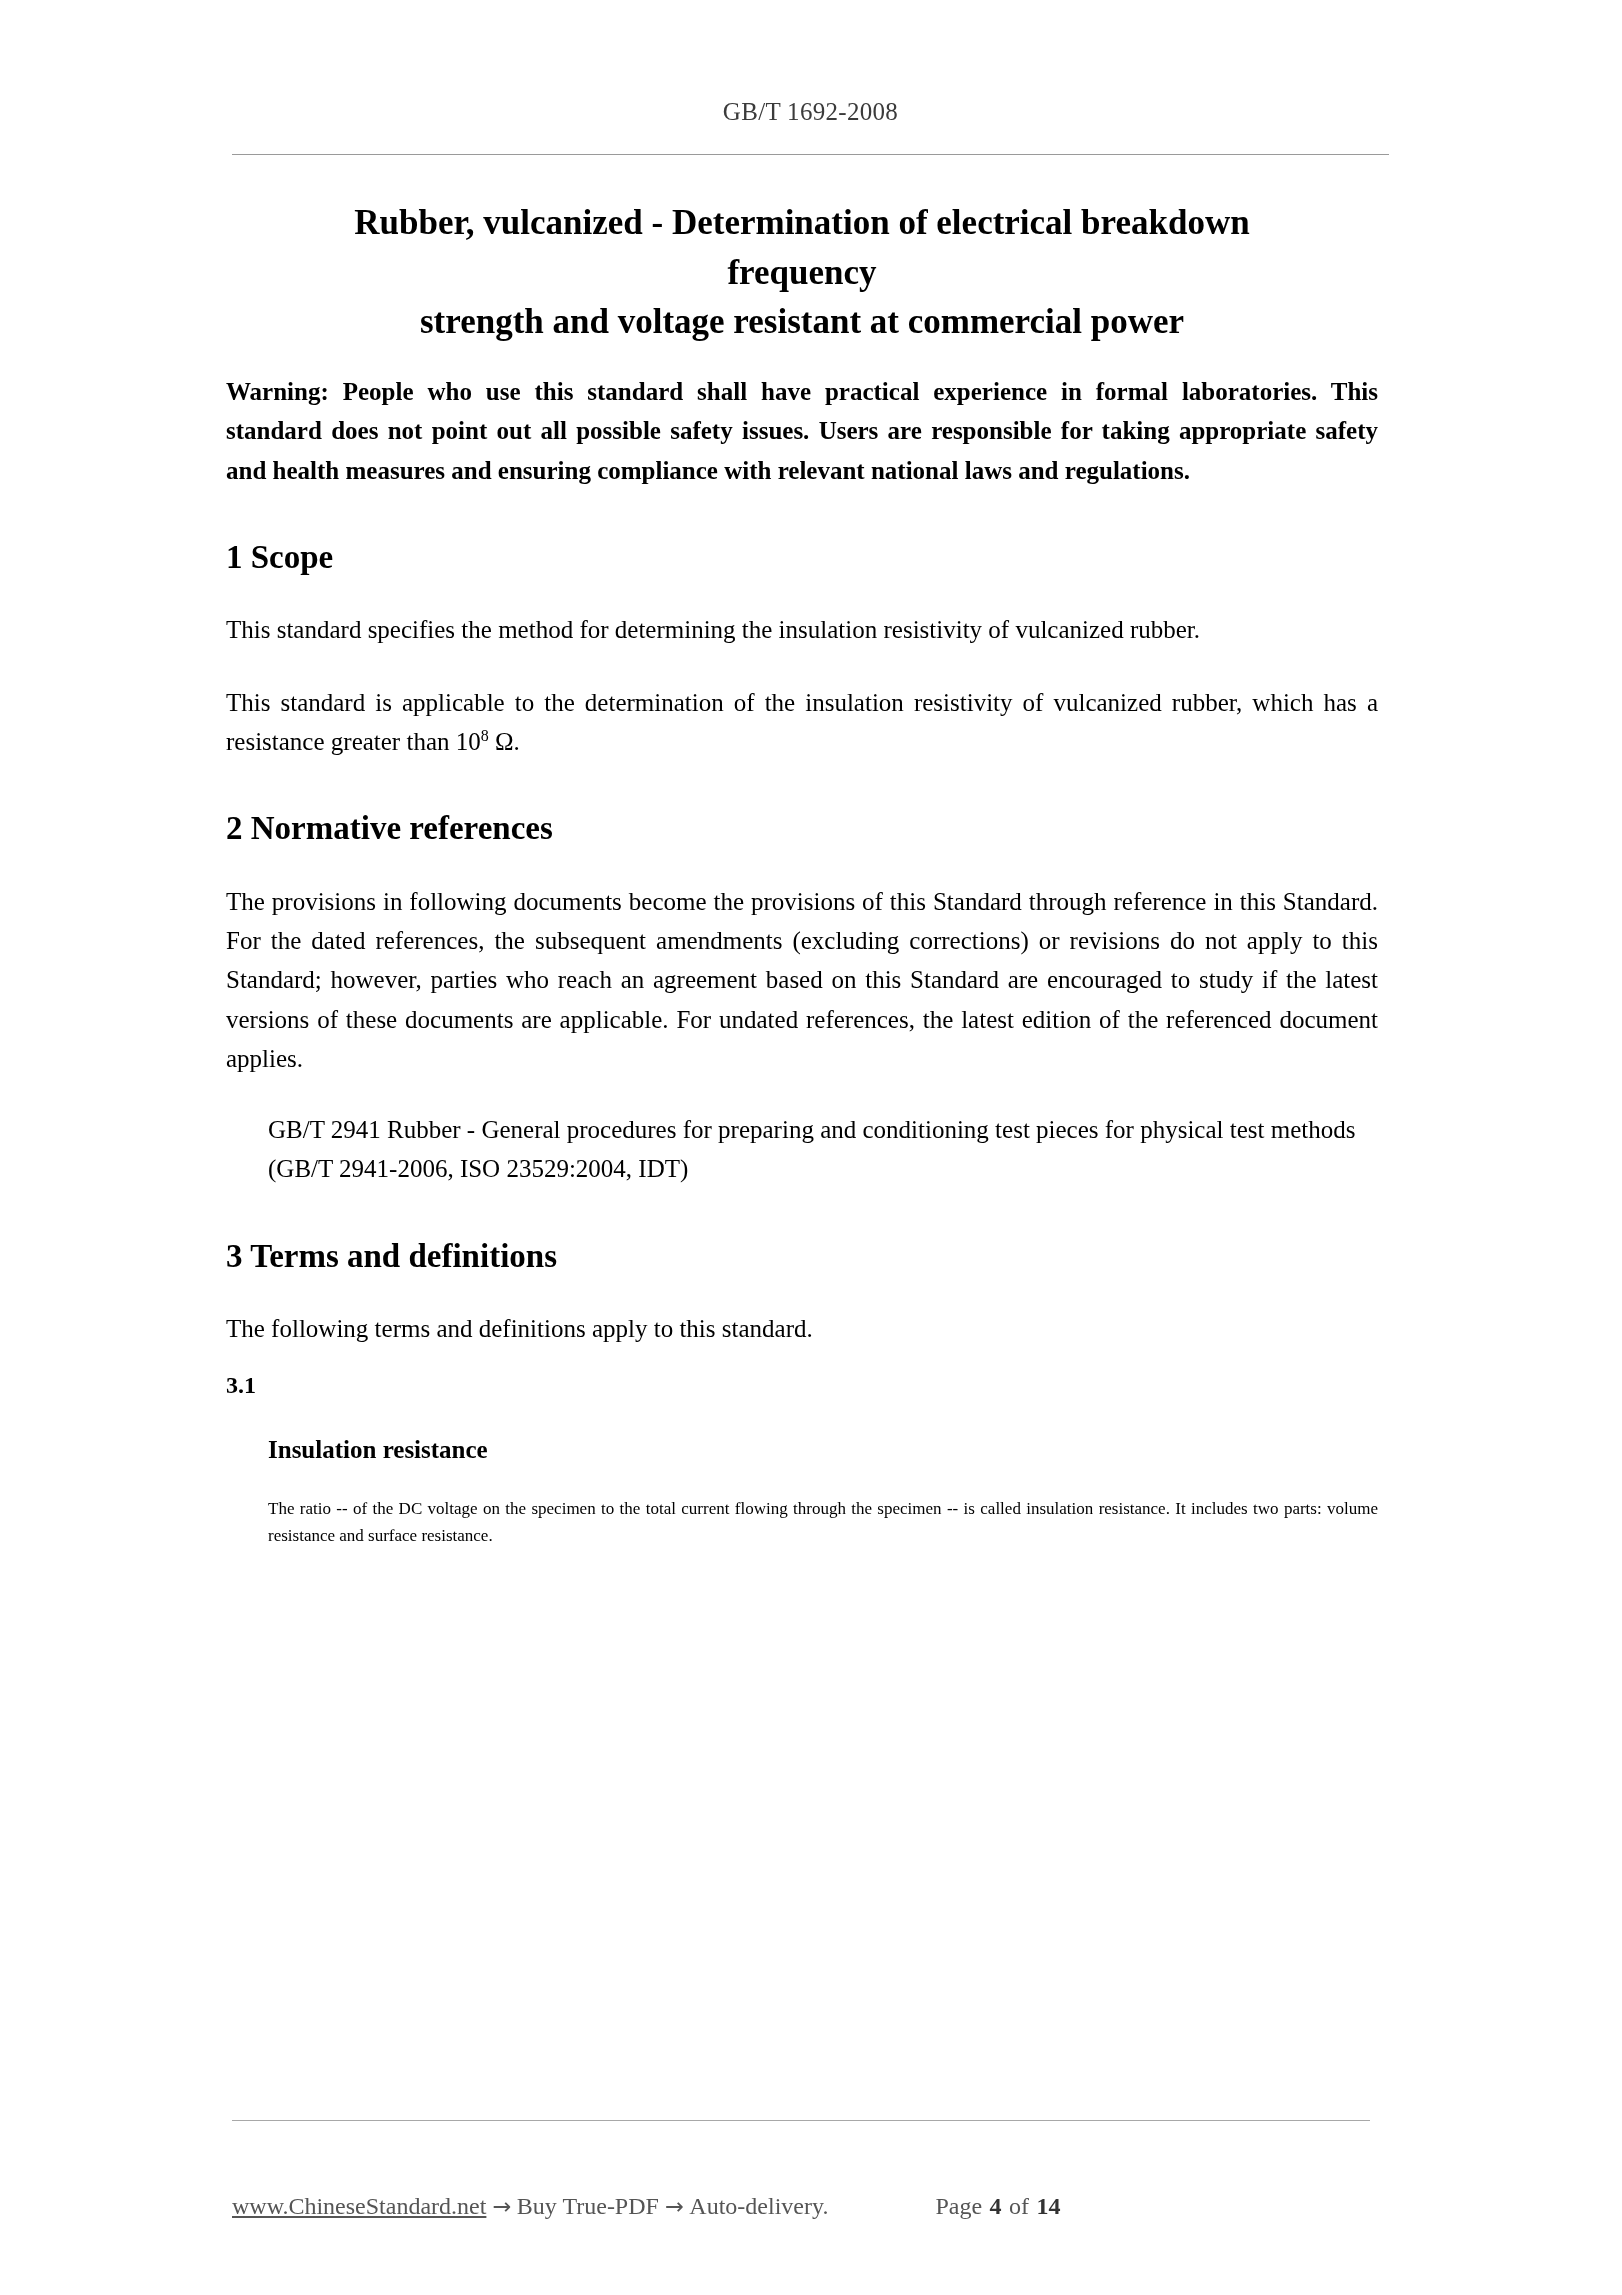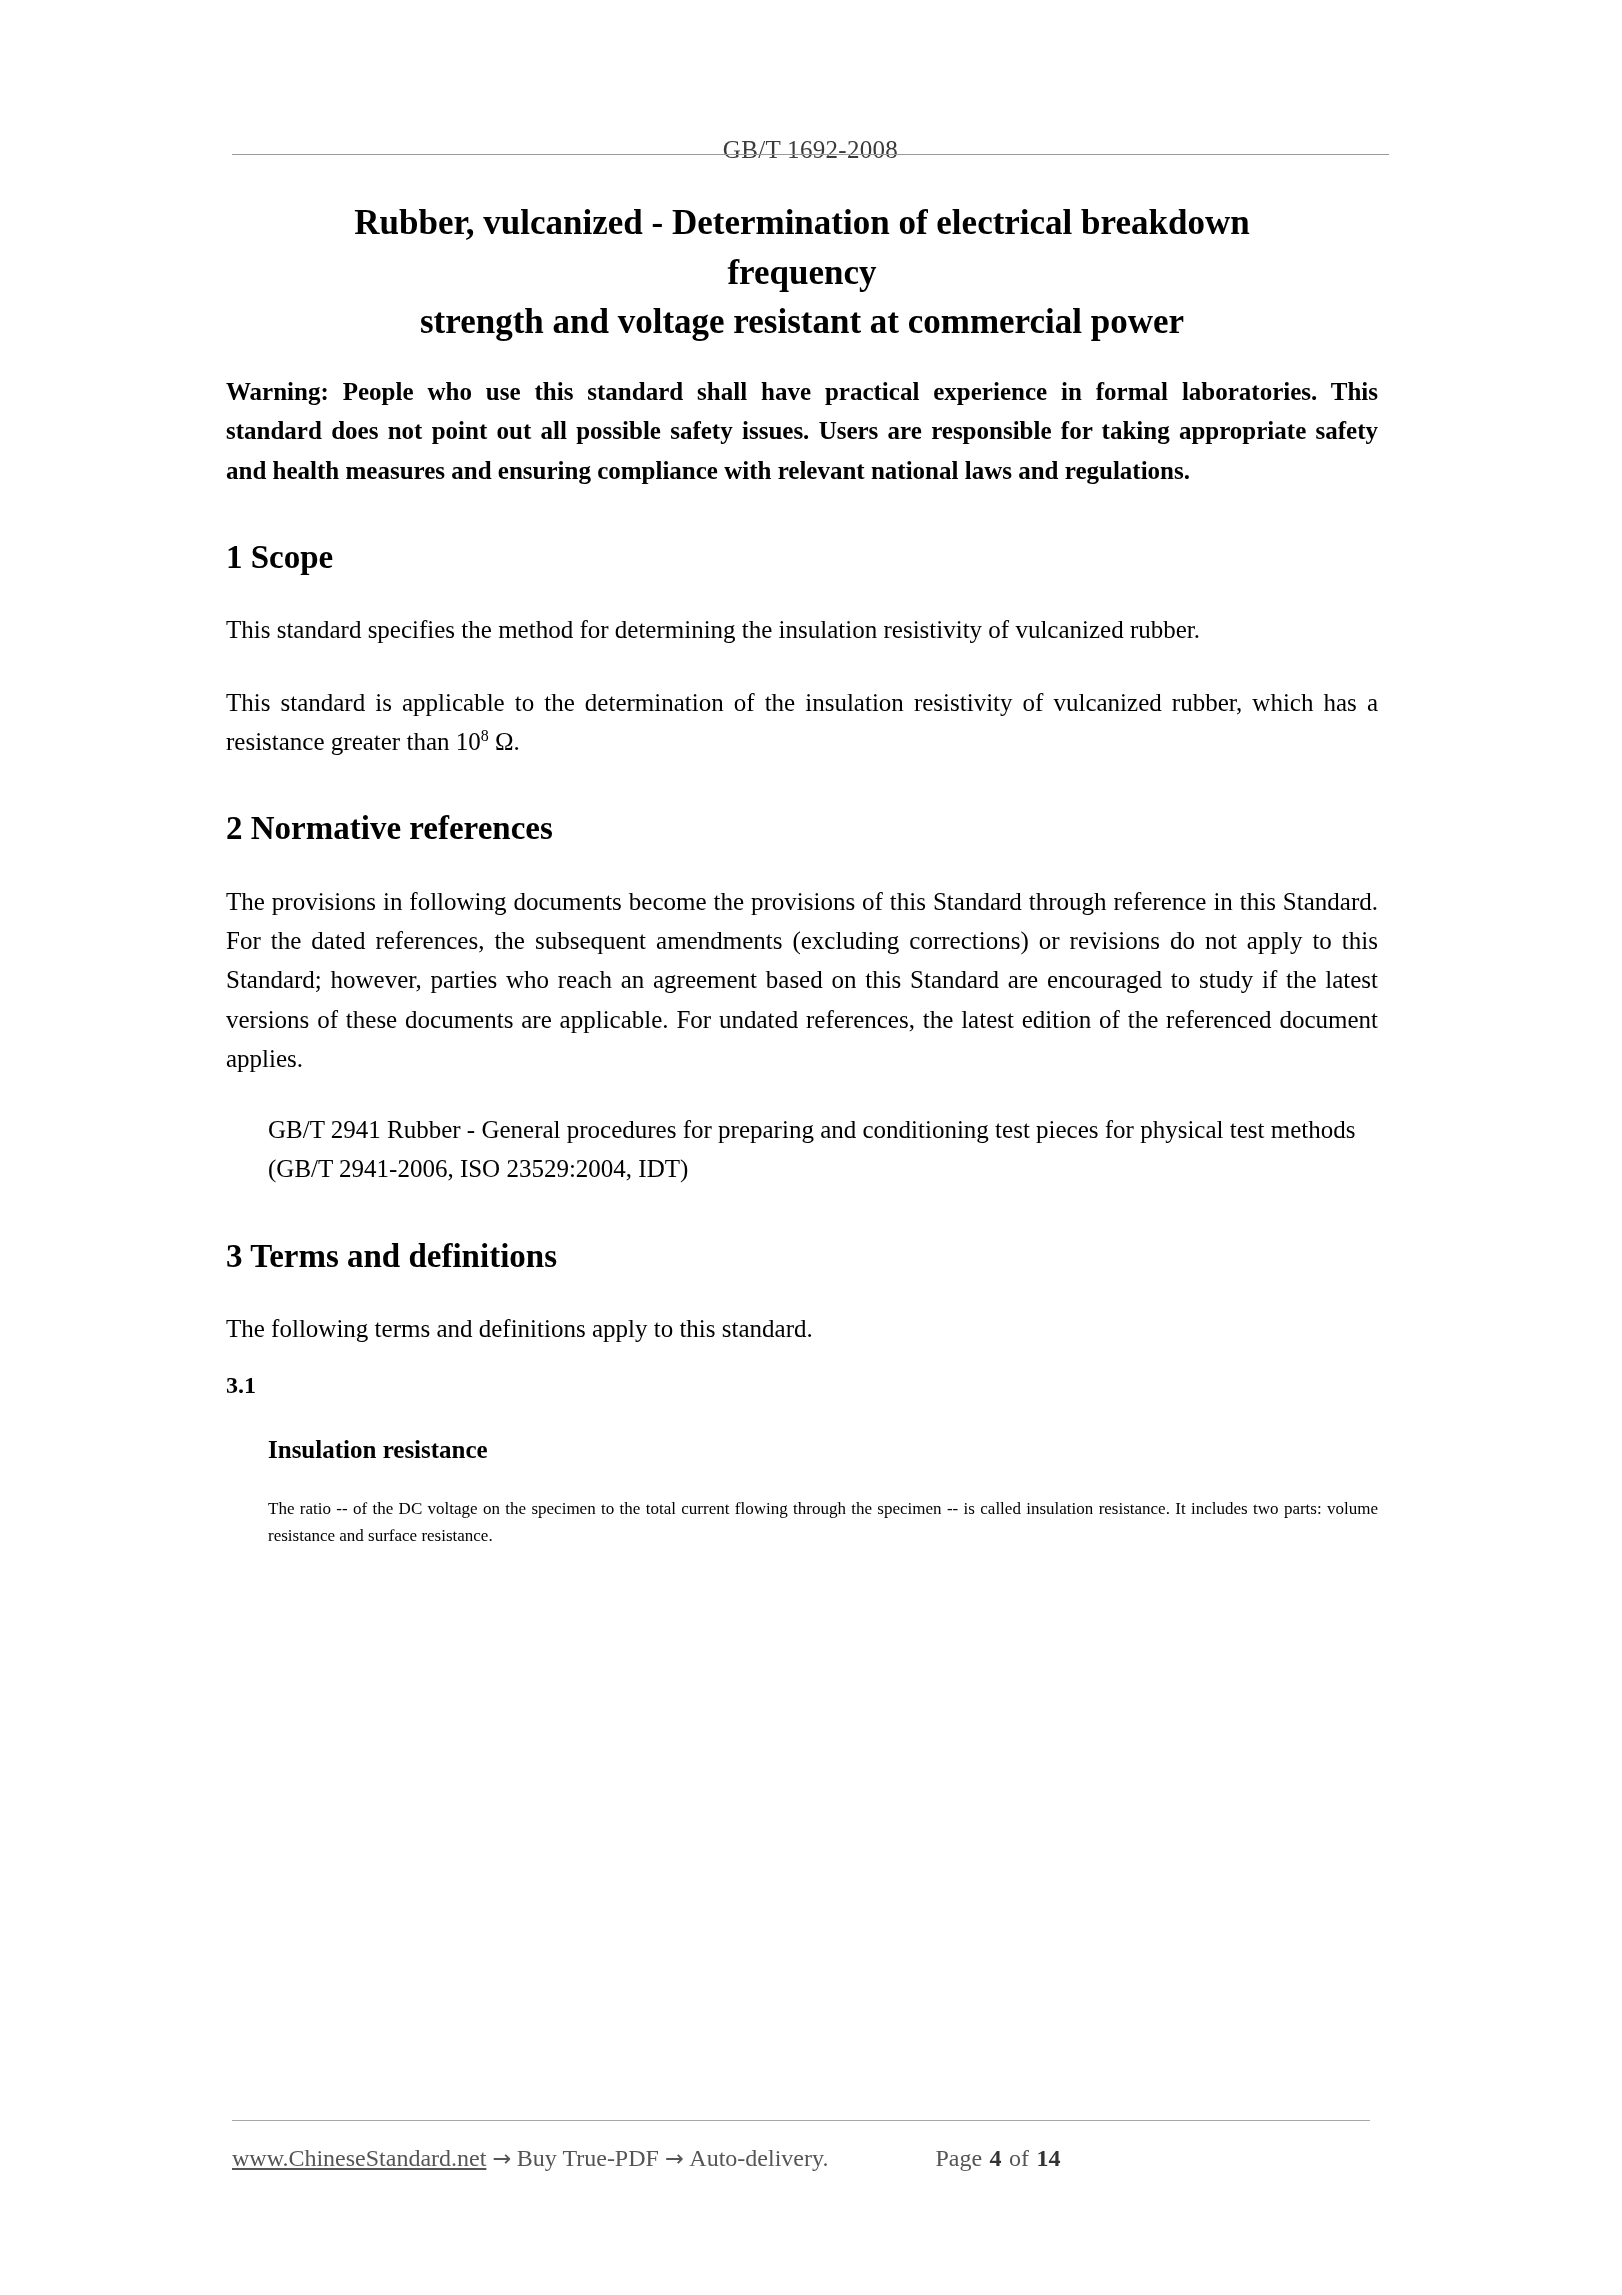--- a/index.html
+++ b/index.html
@@ -21,21 +21,20 @@
     overflow: hidden;
   }
 
   
   .page-header {
     position: absolute;
     left: 232px;
     top: 98px;
     width: 1157px;
     text-align: center;
-    margin-top: 38px;
   }
   .page-header .hdr-text {
     font-size: 25px;
     color: #3b3b3b;
     letter-spacing: 0.3px;
   }
   .header-rule {
     position: absolute;
     left: 232px;
     top: 154px;
@@ -159,20 +158,21 @@
   }
   .footer-arrow {
     font-family: "DejaVu Sans", sans-serif;
     font-size: 22.5px;
     padding: 0 5.8px;
   }
   .footer-right {
     margin-left: 107px;
     white-space: nowrap;
     color: #555555;
+    margin-top: 48px;
   }
   .footer-right b {
     font-weight: bold;
     color: #333333;
   }
   .fsp { display: inline-block; width: 7.5px; }
 </style>
 </head>
 <body>
 

